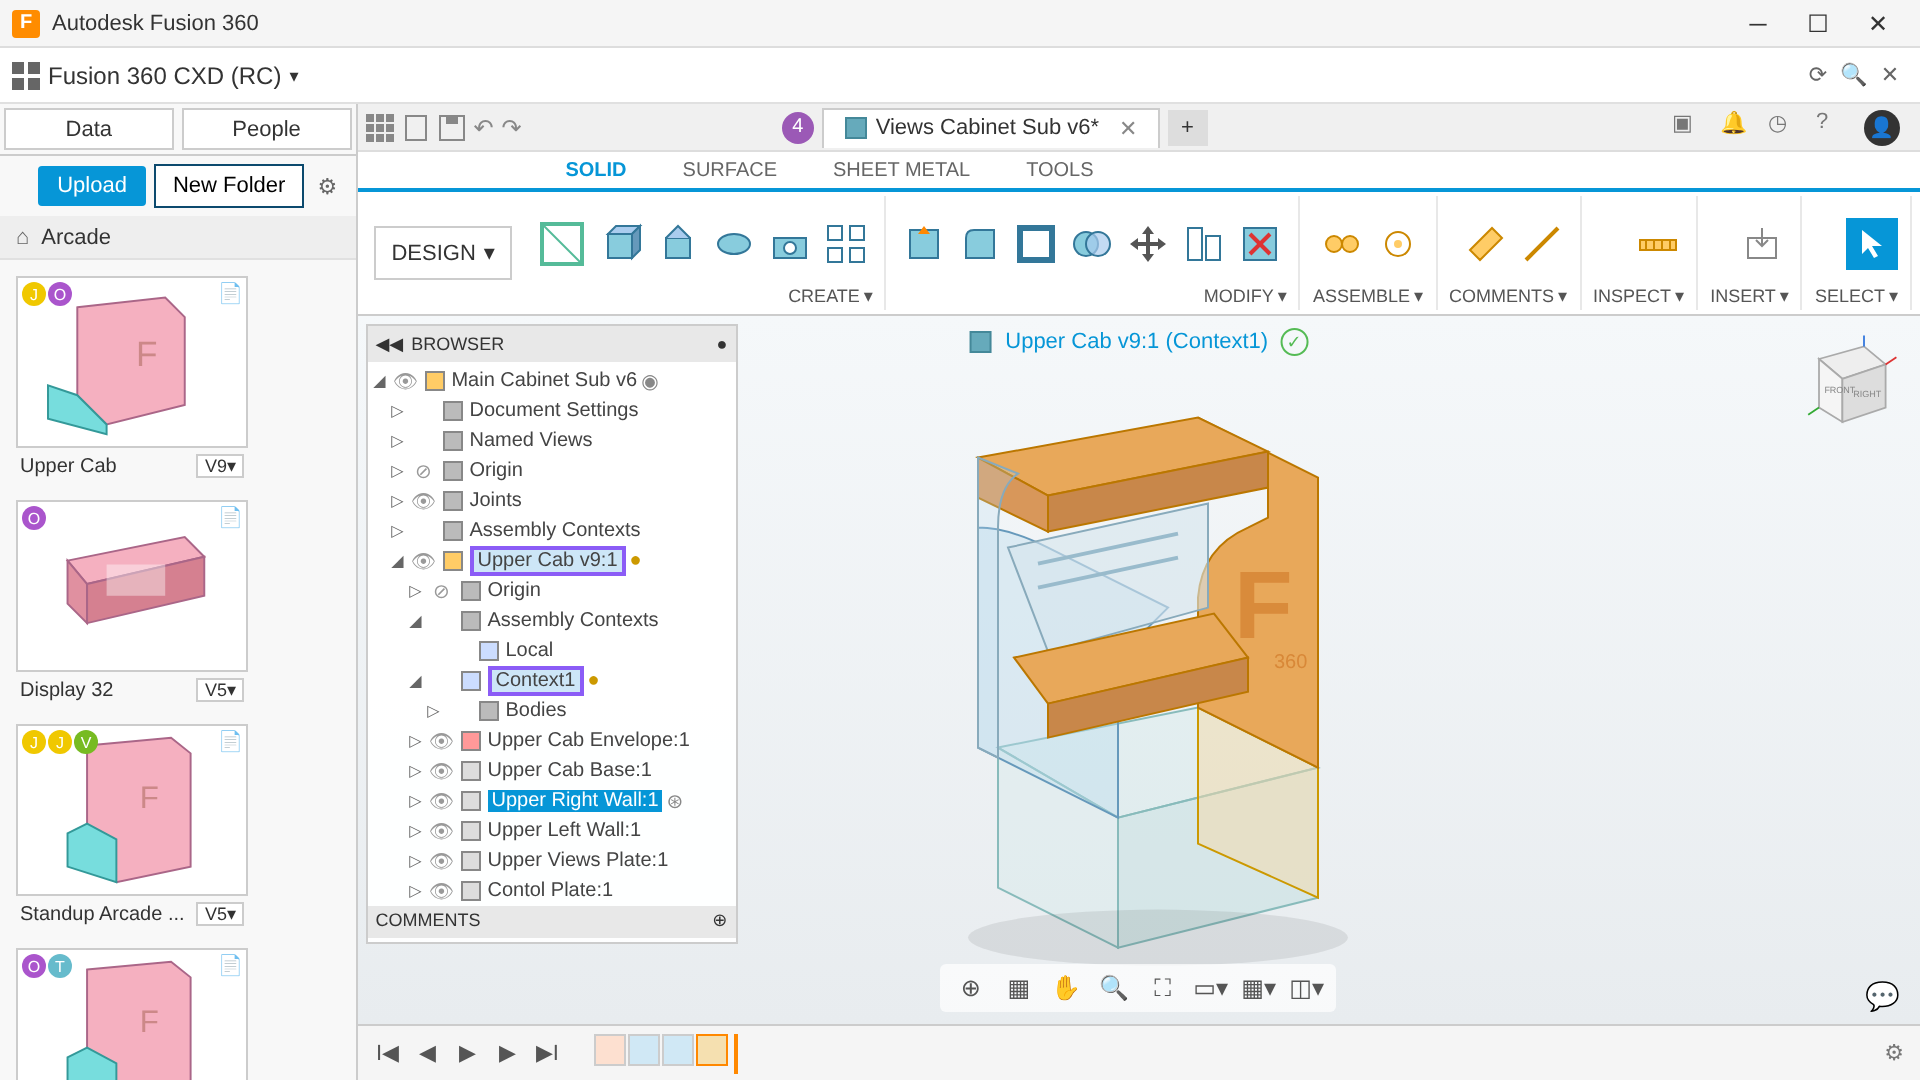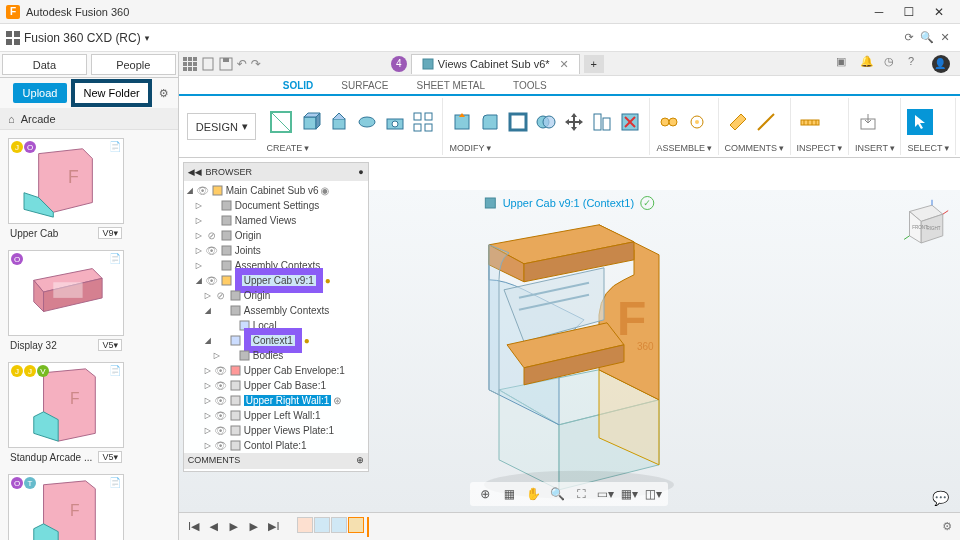--- a/index.html
+++ b/index.html
@@ -19,21 +19,21 @@
   .menubar .icon { width: 18px; height: 18px; display: flex; align-items: center; justify-content: center; color: #666; cursor: pointer; }
   
   .main { display: flex; height: calc(540px - 24px - 28px); }
   
   
   .data-panel { width: 258px; border-right: 1px solid #ccc; display: flex; flex-direction: column; background: #f8f8f8; }
   .data-tabs { display: flex; height: 26px; border-bottom: 1px solid #ccc; }
   .data-tab { flex: 1; display: flex; align-items: center; justify-content: center; font-size: 11px; background: #fff; border: 1px solid #ccc; margin: 2px; cursor: pointer; }
   .data-toolbar { height: 30px; display: flex; align-items: center; justify-content: flex-end; gap: 4px; padding: 0 6px; }
   .btn-upload { background: #0696d7; color: #fff; padding: 4px 10px; border: none; border-radius: 2px; font-size: 11px; cursor: pointer; }
-  .btn-newfolder { background: #fff; border: 4px solid #0c4a6e; padding: 4px 8px; font-size: 11px; cursor: pointer; }
+  .btn-newfolder { background: #fff; border: 1px solid #0c4a6e; padding: 4px 8px; font-size: 11px; cursor: pointer; }
   .gear { width: 16px; height: 16px; display: flex; align-items: center; justify-content: center; color: #666; cursor: pointer; }
   .breadcrumb { height: 22px; display: flex; align-items: center; gap: 6px; padding: 0 8px; border-bottom: 1px solid #e0e0e0; background: #eee; }
   .home-icon { color: #666; }
   .thumb-grid { flex: 1; padding: 8px; display: flex; flex-wrap: wrap; gap: 8px; overflow: auto; align-content: flex-start; }
   .thumb { width: 116px; }
   .thumb-img { width: 116px; height: 86px; background: #fff; border: 1px solid #ccc; position: relative; }
   .thumb-badges { position: absolute; top: 2px; left: 2px; display: flex; gap: 1px; }
   .badge { width: 12px; height: 12px; border-radius: 50%; font-size: 8px; color: #fff; display: flex; align-items: center; justify-content: center; }
   .badge.j { background: #f0c800; }
   .badge.v { background: #7b2; }
@@ -56,44 +56,44 @@
   .doc-spacer { flex: 1; }
   .doc-right-icons { display: flex; gap: 8px; padding-right: 6px; }
   .doc-right-icon { width: 16px; height: 16px; color: #777; cursor: pointer; }
   .avatar-circle { width: 18px; height: 18px; border-radius: 50%; background: #333; color: #fff; display: flex; align-items: center; justify-content: center; font-size: 10px; }
   
   .workspace-tabs { height: 20px; display: flex; align-items: flex-end; padding-left: 90px; font-size: 10px; gap: 0; border-bottom: 2px solid #0696d7; }
   .ws-tab { padding: 3px 14px; color: #666; cursor: pointer; }
   .ws-tab.active { color: #0696d7; border-bottom: 2px solid #0696d7; margin-bottom: -2px; font-weight: 600; }
   
   .ribbon { height: 62px; display: flex; align-items: stretch; border-bottom: 1px solid #ccc; background: #fff; padding: 2px 4px; }
-  .ribbon-group { display: flex; flex-direction: column; align-items: flex-start; padding: 2px 6px; border-right: 1px solid #e8e8e8; }
+  .ribbon-group { display: flex; flex-direction: column; align-items: flex-end; padding: 2px 6px; border-right: 1px solid #e8e8e8; }
   .ribbon-icons { display: flex; gap: 2px; align-items: center; flex: 1; }
   .ribbon-icon { width: 26px; height: 26px; display: flex; align-items: center; justify-content: center; cursor: pointer; }
   .ribbon-icon.big { width: 30px; height: 30px; }
   .ribbon-label { font-size: 9px; color: #555; display: flex; align-items: center; gap: 2px; }
   .design-dd { display: flex; align-items: center; gap: 4px; font-size: 11px; padding: 6px 8px; border: 1px solid #ccc; margin: 8px 4px; cursor: pointer; align-self: center; }
   
   .canvas-row { flex: 1; display: flex; position: relative; overflow: hidden; }
   
   .browser-panel { width: 186px; background: rgba(255,255,255,0.95); border: 1px solid #ccc; position: absolute; left: 4px; top: 4px; bottom: 40px; z-index: 10; font-size: 10px; overflow: hidden; }
   .browser-head { height: 18px; background: #e8e8e8; display: flex; align-items: center; padding: 0 4px; font-size: 9px; gap: 4px; }
   .browser-head .dot { margin-left: auto; }
   .tree { padding: 2px; overflow: auto; height: calc(100% - 36px); }
   .tree-row { display: flex; align-items: center; height: 15px; gap: 2px; white-space: nowrap; }
   .tree-arrow { width: 8px; font-size: 8px; color: #666; display: inline-flex; justify-content: center; }
   .tree-eye { width: 14px; height: 10px; color: #999; font-size: 10px; display: inline-flex; align-items: center; justify-content: center; }
   .tree-icon { width: 12px; height: 12px; display: inline-flex; align-items: center; justify-content: center; font-size: 9px; }
   .tree-label { font-size: 10px; color: #444; }
-  .tree-row.sel .tree-label { background: #cde6f7; border: 7px solid #8b5cf6; padding: 0 2px; }
+  .tree-row.sel .tree-label { background: #cde6f7; border: 2px solid #8b5cf6; padding: 0 2px; }
   .tree-row.bold .tree-label { background: #0696d7; color: #fff; padding: 0 2px; }
   .comments-bar { height: 16px; background: #e8e8e8; font-size: 9px; padding: 2px 4px; display: flex; align-items: flex-start; }
   .comments-bar .plus { margin-left: auto; }
   
-  .viewport { flex: 1; background: linear-gradient(#f5f8fa, #e8ecef); position: relative; margin-top: 32px; }
+  .viewport { flex: 1; background: linear-gradient(#f5f8fa, #e8ecef); position: relative; }
   .context-breadcrumb { position: absolute; top: 6px; left: 50%; transform: translateX(-50%); display: flex; align-items: center; gap: 6px; font-size: 11px; color: #0696d7; }
   .check-green { color: #5b5; width: 14px; height: 14px; border: 1.5px solid #5b5; border-radius: 50%; display: flex; align-items: center; justify-content: center; font-size: 9px; }
   .viewcube { position: absolute; top: 8px; right: 10px; width: 54px; height: 54px; }
   .vp-toolbar { position: absolute; bottom: 6px; left: 50%; transform: translateX(-50%); display: flex; gap: 6px; background: rgba(255,255,255,0.7); padding: 3px 6px; border-radius: 3px; }
   .vp-tool { width: 18px; height: 18px; color: #555; display: flex; align-items: center; justify-content: center; cursor: pointer; font-size: 12px; }
   .speech { position: absolute; bottom: 6px; right: 10px; color: #5b5; font-size: 14px; }
   
   .arcade-svg { position: absolute; left: 50%; top: 50%; transform: translate(-50%, -52%); }
   
   .timeline { height: 28px; border-top: 1px solid #ccc; display: flex; align-items: center; padding: 0 8px; gap: 6px; background: #f5f5f5; }

